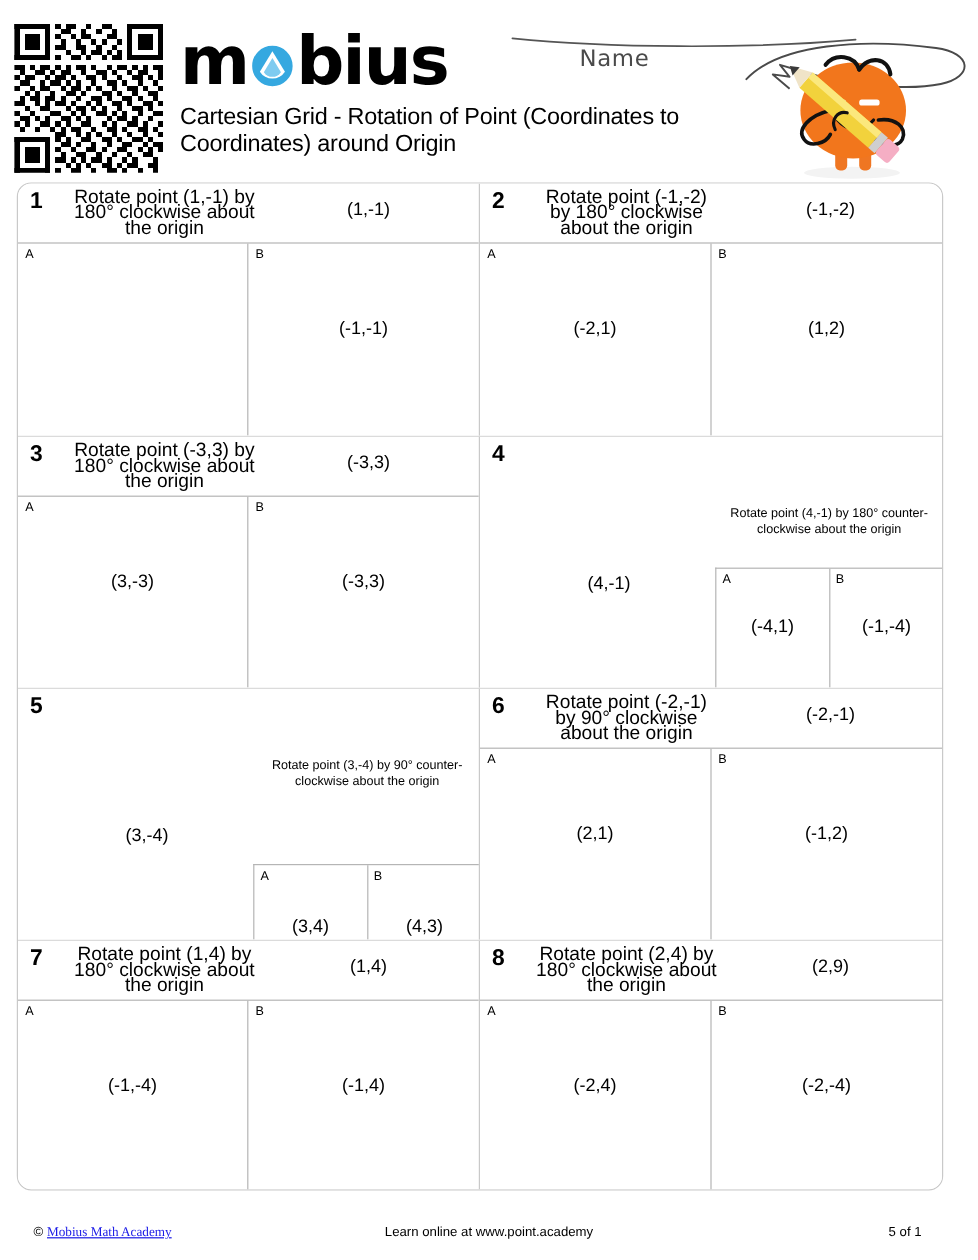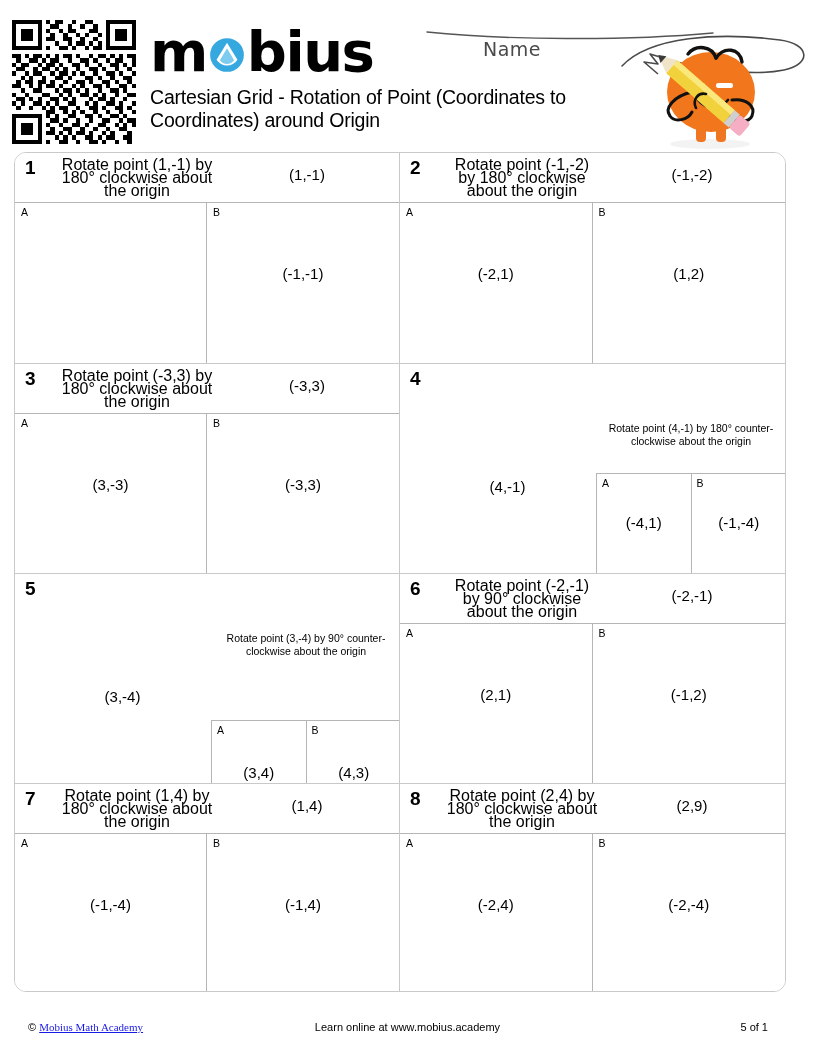--- a/index.html
+++ b/index.html
@@ -592,17 +592,17 @@
             <div class="ab-val">(-2,-4)</div>
           </div>
         </div>
       </div>
     </div>
 
   </div>
 
   <div class="footer">
     <div class="foot-left"><span>©</span> <a href="#">Mobius Math Academy</a></div>
-    <div class="foot-center">Learn online at www.mobius.academy</div>
+    <div class="foot-center">Learn online at www.point.academy</div>
     <div class="foot-right">5 of 1</div>
   </div>
 
 </div>
 
 </body></html>

